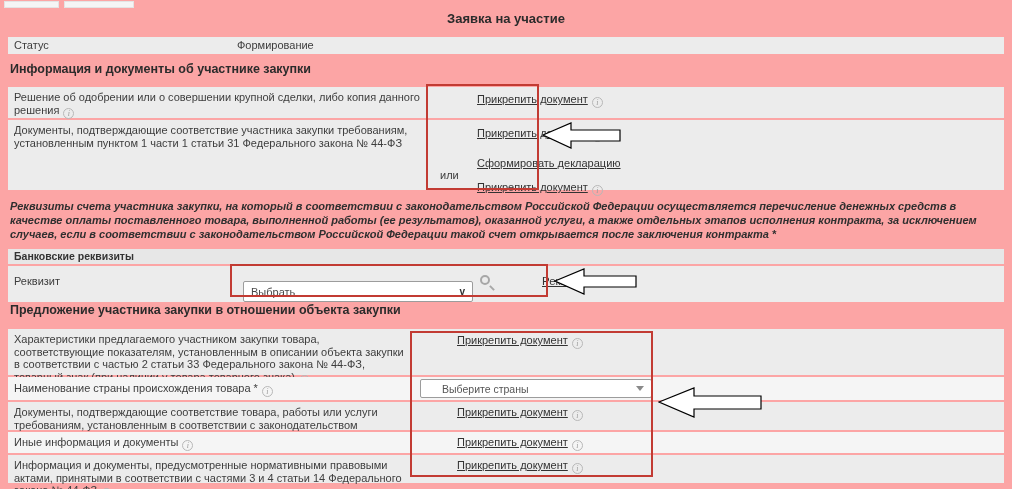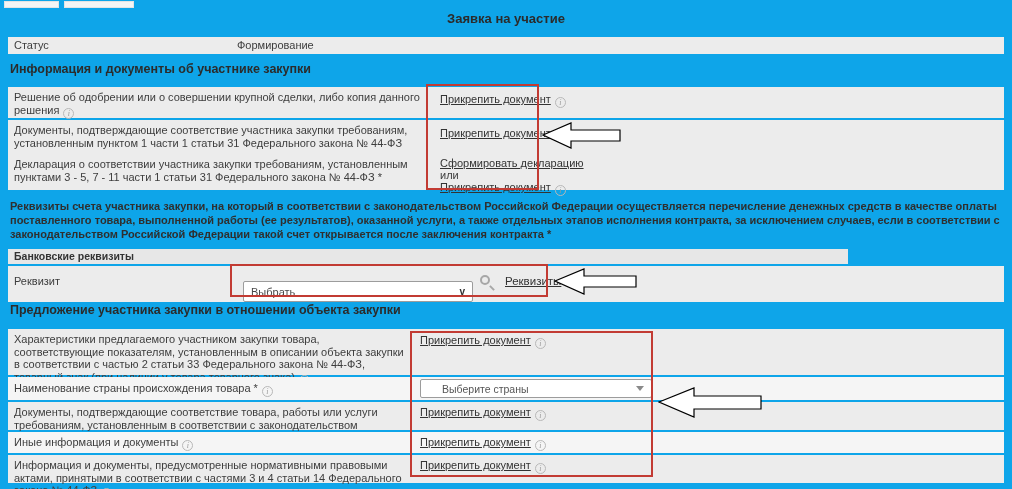--- a/index.html
+++ b/index.html
@@ -1,57 +1,57 @@
 <!DOCTYPE html>
 <html lang="ru"><head>
 <meta charset="utf-8">
 <style>
   * { margin:0; padding:0; box-sizing:border-box; }
   body { background:#fff; font-family:"Liberation Sans","DejaVu Sans",sans-serif; }
-  #page { position:relative; width:1012px; height:489px; background:#0ea5e9; overflow:hidden; color:#3d3d3d; }
+  #page { position:relative; width:1012px; height:489px; background:#fca5a5; overflow:hidden; color:#3d3d3d; }
 
   .redact { position:absolute; top:1px; height:7px; background:#f5f5f5; border:1px solid #e4e4e4; }
 
   .page-title { position:absolute; top:11px; left:0; width:100%; text-align:center;
                 font-size:13px; font-weight:bold; color:#2b2b2b; }
 
   .grow { position:absolute; left:8px; width:996px; background:#ececec; }
   .grow.alt { background:#f5f5f5; }
 
   .cell-label { position:absolute; left:6px; top:4px; font-size:11px; line-height:12.5px; color:#3d3d3d; }
   .cell-action { position:absolute; font-size:11px; line-height:12px; }
 
-  .ilink { color:#333; text-decoration:underline; cursor:pointer; }
+  .ilink { color:#333; text-decoration:underline; cursor:pointer;margin-left:37px; }
 
   .info { display:inline-block; width:11px; height:11px; border:1px solid #b8b8b8; border-radius:50%;
           color:#9b9b9b; font-size:8px; line-height:10px; text-align:center; vertical-align:-2px;
           margin-left:4px; font-family:"Liberation Serif",serif; font-style:italic; }
   .info::before { content:"i"; }
 
   .sec-heading { position:absolute; left:10px; font-size:12.5px; font-weight:bold; color:#2b2b2b; }
 
   .intro { position:absolute; left:10px; top:199px; width:992px; font-size:11px; font-weight:bold;
-           line-height:14px; color:#2f2f2f; }
+           line-height:14px; color:#2f2f2f;font-style:italic; }
 
   .hl-box { position:absolute; border:2px solid #c23b33; background:transparent; pointer-events:none; z-index:5; }
 
   .arrow { position:absolute; z-index:6; }
 
   .selectbox { position:absolute; background:#fff; border:1px solid #9c9c9c; border-radius:2px;
                display:flex; align-items:center; justify-content:space-between;
                padding:0 7px; font-size:11px; color:#4a4a4a; cursor:pointer; }
   .chev-v { font-size:10px; color:#333; font-weight:bold; line-height:1; }
   .caret-down { width:0; height:0; border-left:4px solid transparent; border-right:4px solid transparent;
                 border-top:5px solid #8a8a8a; }
 
   .mag { position:absolute; width:10px; height:10px; border:2px solid #a7a7a7; border-radius:50%; cursor:pointer; }
   .mag::after { content:""; position:absolute; width:2px; height:6px; background:#a7a7a7;
                 transform:rotate(-45deg); left:9px; top:8px; }
 
-  .bank-header { position:absolute; left:8px; width:840px; height:15px; background:#e7e7e7; }
+  .bank-header { position:absolute; left:8px; width:996px; height:15px; background:#e7e7e7; }
   .bank-header .cell-label { top:1px; font-weight:bold; font-size:10.5px; line-height:13px; color:#333; }
 
   .add-link { position:absolute; font-size:11.5px; }
 </style>
 </head>
 <body>
 
 <div id="page">
 
   <div class="redact" style="left:4px; width:55px;"></div>
@@ -78,23 +78,20 @@
   <div class="grow" style="top:120px; height:40px;">
     <div class="cell-label" style="width:424px;">
       <span>Документы, подтверждающие соответствие участника закупки требованиям, установленным пунктом 1 части 1 статьи 31 Федерального закона № 44-ФЗ</span>
     </div>
     <div class="cell-action" style="left:432px; top:7px;">
       <a class="ilink">Прикрепить документ</a><span class="info"></span>
     </div>
   </div>
 
   <div class="grow" style="top:154px; height:36px;">
-    <div class="cell-label" style="width:424px;">
-      <span>Декларация о соответствии участника закупки требованиям, установленным пунктами 3 - 5, 7 - 11 части 1 статьи 31 Федерального закона № 44-ФЗ *</span>
-    </div>
     <div class="cell-action" style="left:432px; top:3px;">
       <div><a class="ilink">Сформировать декларацию</a></div>
       <div><span>или</span></div>
       <div><a class="ilink">Прикрепить документ</a><span class="info"></span></div>
     </div>
   </div>
 
   <div class="hl-box" style="left:426px; top:84px; width:113px; height:106px;"></div>
 
   <svg class="arrow" style="left:542px; top:121px;" width="80" height="29" viewBox="0 0 80 29">

